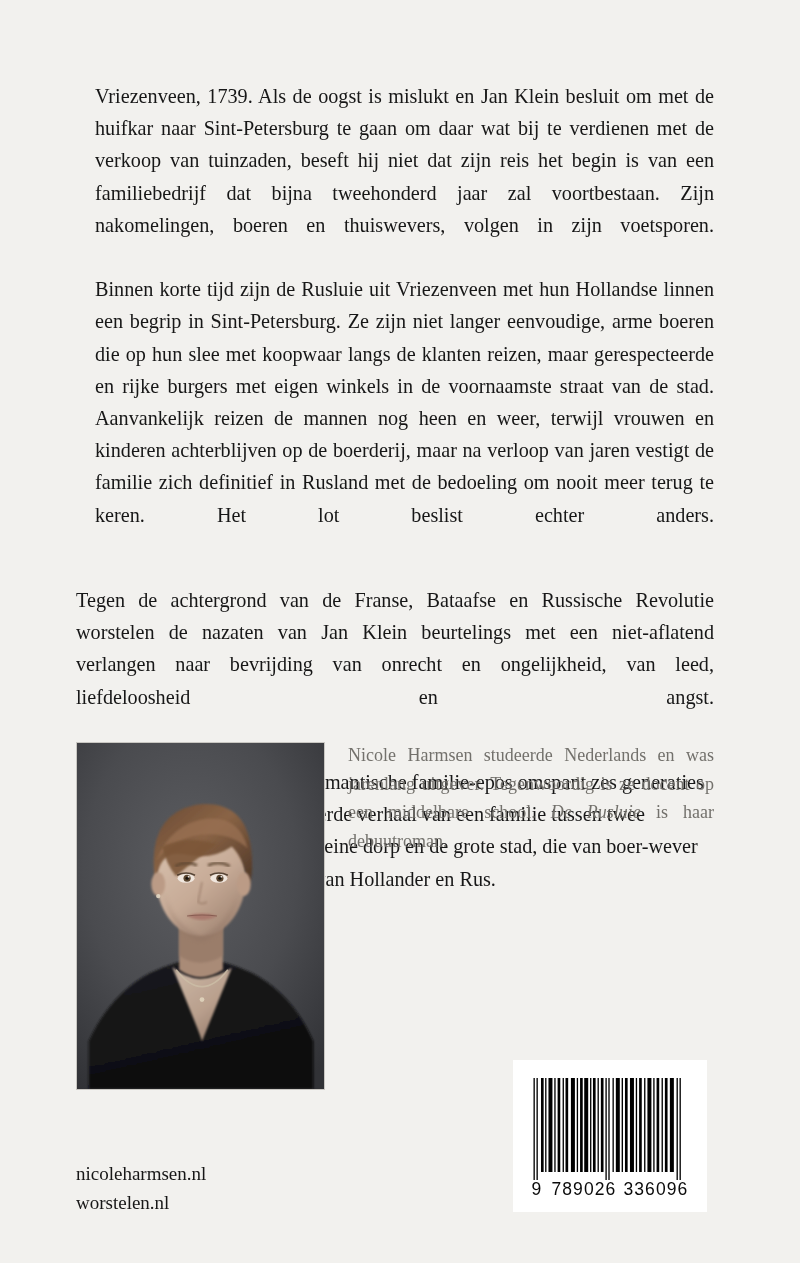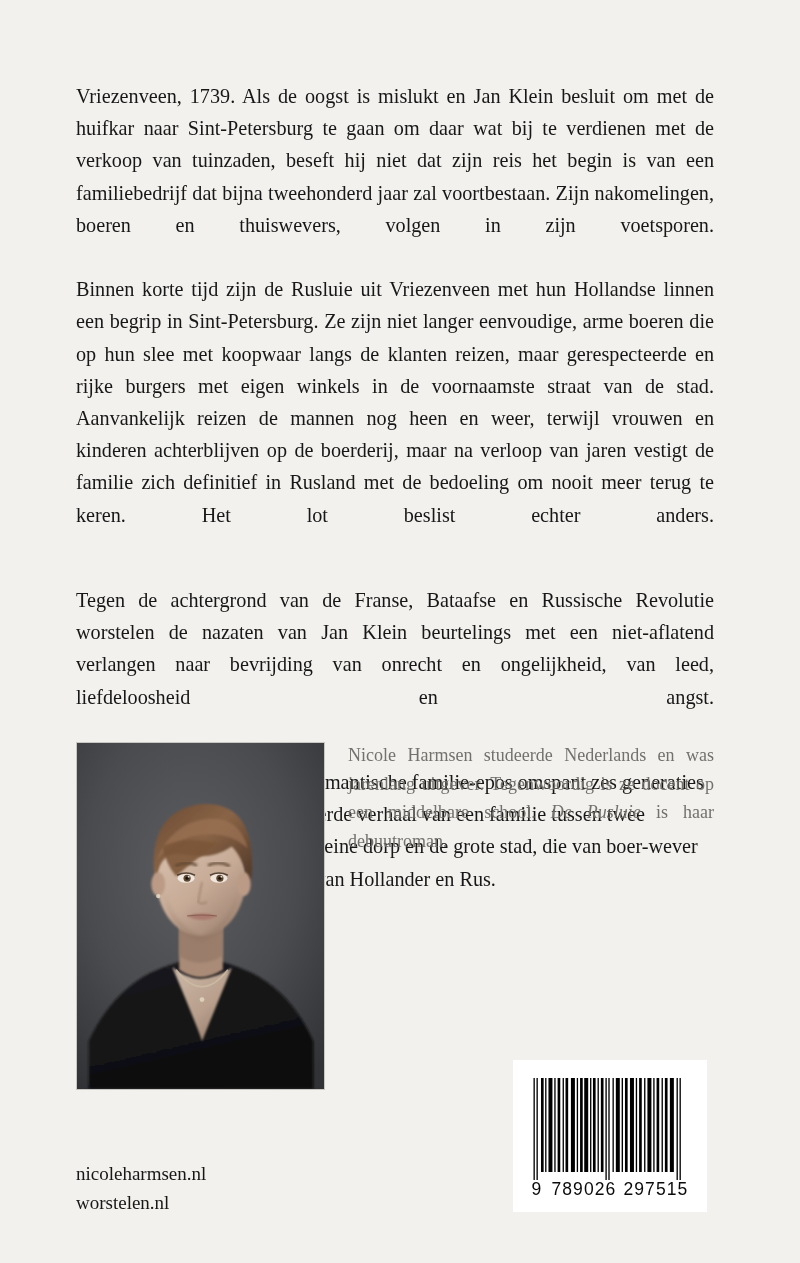--- a/index.html
+++ b/index.html
@@ -34,20 +34,21 @@
     text-align: justify;
     text-justify: inter-word;
     hyphens: manual;
   }
   .blurb p {
     margin: 0;
     text-align: justify;
   }
   .blurb p.tight {
     margin-top: 0;
+    margin-left: 19px;
   }
   .blurb p.gap {
     margin-top: 21px;
   }
   .blurb p:last-child,
   .blurb p.lastline {
     text-align: left;
   }
   
   .blurb p::after {
@@ -280,17 +281,17 @@
             <rect x="147" y="0" width="1.6" height="94"></rect>
             <rect x="151" y="0" width="3.2" height="94"></rect>
             <rect x="157" y="0" width="1.6" height="94"></rect>
             <rect x="161" y="0" width="3.2" height="94"></rect>
             <rect x="167" y="0" width="4.8" height="94"></rect>
             <rect x="175" y="0" width="1.6" height="102"></rect>
             <rect x="178.6" y="0" width="1.6" height="102"></rect>
           </g>
         </svg>
       </div>
-      <div class="barcode-digits"><span class="lead">9</span><span>789026</span><span class="grp2">297515</span></div>
+      <div class="barcode-digits"><span class="lead">9</span><span>789026</span><span class="grp2">336096</span></div>
     </div>
   </div>
 
 </div>
 
 </body></html>

